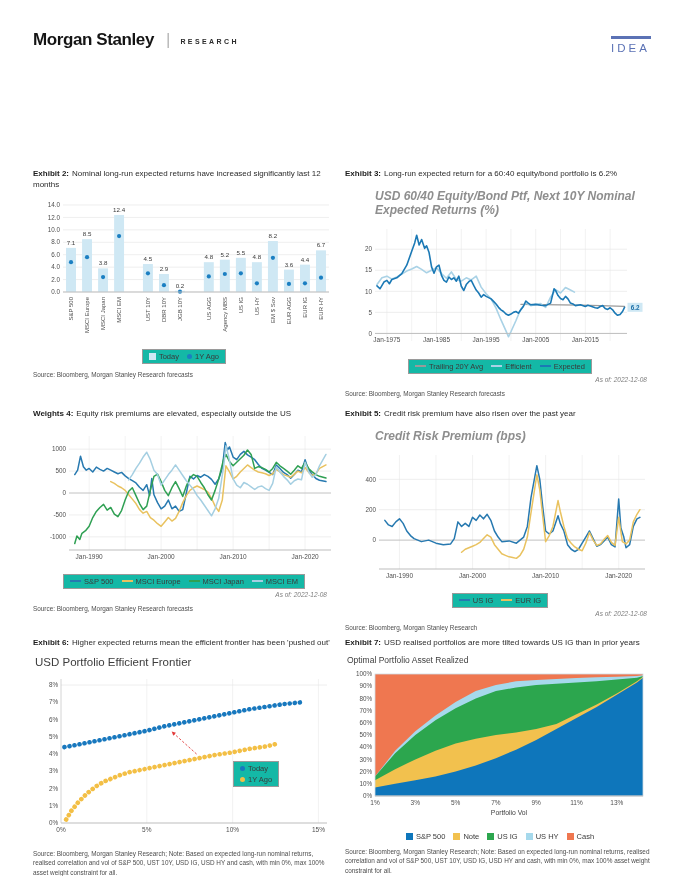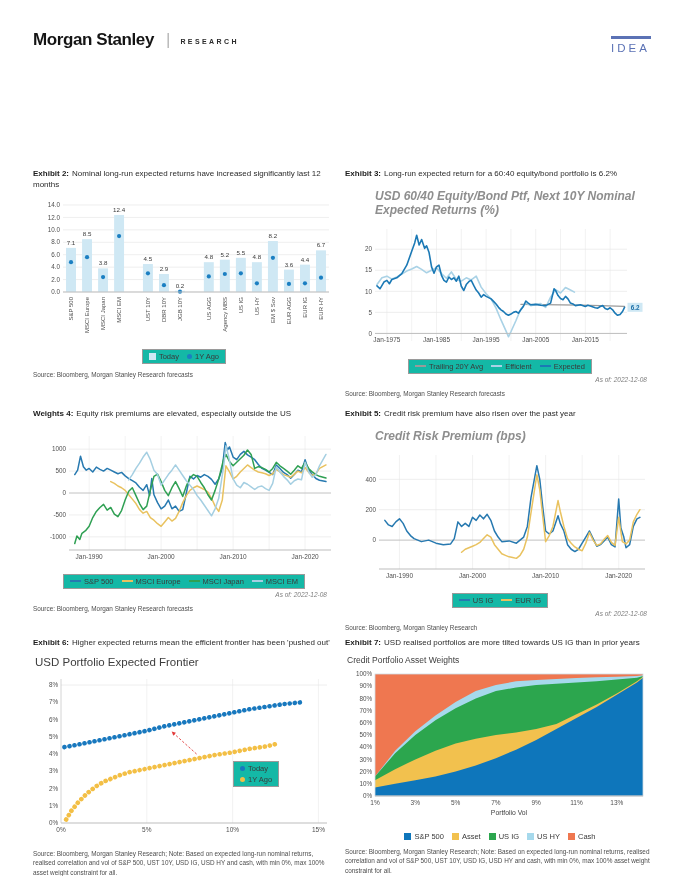--- a/index.html
+++ b/index.html
@@ -300,21 +300,21 @@
             <span>EUR IG</span>
           </span>
         </div>
       <div class="asof">As of: 2022-12-08</div>
     </div>
     <p class="src">Source: Bloomberg, Morgan Stanley Research</p>
   </section>
 
   <section class="exhibit ex4">
     <p class="cap"><b>Exhibit 6:</b><span>Higher expected returns mean the efficient frontier has been 'pushed out'</span></p>
-    <h3 class="ct ct-plain">USD Portfolio Expected Frontier</h3>
+    <h3 class="ct ct-plain">USD Portfolio Efficient Frontier</h3>
     <div class="chartwrap">
       <svg width="302" height="172" viewBox="0 0 302 172">
           <line x1="113.80645161290322" y1="8" x2="113.80645161290322" y2="152" stroke="#ededed" stroke-width="0.7"></line>
           <line x1="199.61290322580643" y1="8" x2="199.61290322580643" y2="152" stroke="#ededed" stroke-width="0.7"></line>
           <line x1="285.4193548387097" y1="8" x2="285.4193548387097" y2="152" stroke="#ededed" stroke-width="0.7"></line>
           <line x1="28" y1="14.035928143712567" x2="294" y2="14.035928143712567" stroke="#e7e7e7" stroke-width="0.7"></line>
           <path d="M31.43225806451613,76.11976047904191 L45.16129032258064,73.53293413173654 L62.32258064516129,70.08383233532933 L79.48387096774194,66.63473053892216 L96.64516129032258,63.18562874251495 L113.80645161290322,59.73652694610779 L130.96774193548387,55.42514970059881 L148.1290322580645,51.97604790419162 L165.29032258064515,48.526946107784426 L182.45161290322582,45.077844311377234 L199.61290322580643,41.62874251497006 L216.7741935483871,38.179640718562865 L233.93548387096774,35.592814371257475 L251.09677419354838,33.005988023952085 L268.258064516129,31.281437125748496" fill="none" stroke="#1878be" stroke-width="4.6" stroke-linejoin="round" stroke-linecap="round" stroke-dasharray="0.1 5"></path>
           <path d="M33.148387096774194,148.55089820359282 L38.29677419354839,139.92814371257487 L45.16129032258064,131.30538922155688 L53.74193548387097,122.68263473053892 L62.32258064516129,115.78443113772454 L70.90322580645162,110.61077844311377 L79.48387096774194,107.16167664670658 L88.06451612903226,103.7125748502994 L96.64516129032258,101.12574850299401 L113.80645161290322,97.67664670658682 L130.96774193548387,94.22754491017963 L148.1290322580645,90.77844311377245 L165.29032258064515,87.32934131736526 L182.45161290322582,83.88023952095807 L199.61290322580643,81.2934131736527 L216.7741935483871,77.84431137724552 L233.93548387096774,75.25748502994011 L244.23225806451612,72.67065868263472" fill="none" stroke="#f3bf45" stroke-width="4.6" stroke-linejoin="round" stroke-linecap="round" stroke-dasharray="0.1 5"></path>
           <line x1="28" y1="152" x2="294" y2="152" stroke="#bdbdbd" stroke-width="1"></line>
           <line x1="28" y1="8" x2="28" y2="152" stroke="#c9c9c9" stroke-width="0.8"></line>
@@ -344,21 +344,21 @@
             <span>1Y Ago</span>
           </span>
         </div>
 
     </div>
     <p class="src">Source: Bloomberg, Morgan Stanley Research; Note: Based on expected long-run nominal returns, realised correlation and vol of S&amp;P 500, UST 10Y, USD IG, USD HY and cash, with min 0%, max 100% asset weight constraint for all.</p>
   </section>
 
   <section class="exhibit ex5">
     <p class="cap"><b>Exhibit 7:</b><span>USD realised portfolios are more tilted towards US IG than in prior years</span></p>
-    <h3 class="ct ct-small">Credit Portfolio Asset Weights</h3>
+    <h3 class="ct ct-small">Optimal Portfolio Asset Realized</h3>
     <div class="chartwrap">
       <svg width="310" height="164" viewBox="0 0 310 164">
           <path d="M30,8 L50.150375939849624,8 L70.30075187969925,8 L90.45112781954887,8 L110.6015037593985,8 L130.75187969924812,8 L150.90225563909775,8 L171.05263157894737,8 L191.203007518797,8 L211.35338345864662,8 L231.50375939849624,8 L251.65413533834584,8 L271.8045112781955,8 L291.9548872180451,8 L298,8 L298,130 L30,130 Z" fill="#ef7750" stroke="none"></path>
           <path d="M30,110.48 L50.150375939849624,84.86 L70.30075187969925,65.34 L90.45112781954887,49.47999999999999 L110.6015037593985,36.06 L130.75187969924812,25.08 L150.90225563909775,18.97999999999999 L171.05263157894737,15.320000000000007 L191.203007518797,14.100000000000009 L211.35338345864662,12.88000000000001 L231.50375939849624,11.903999999999996 L251.65413533834584,11.293999999999997 L271.8045112781955,10.683999999999997 L291.9548872180451,10.073999999999998 L298,9.219999999999999 L298,130 L30,130 Z" fill="#a6d9ec" stroke="none"></path>
           <path d="M30,110.48 L50.150375939849624,87.30000000000001 L70.30075187969925,69 L90.45112781954887,54.36 L110.6015037593985,42.16 L130.75187969924812,32.39999999999999 L150.90225563909775,25.08 L171.05263157894737,21.42 L191.203007518797,18.97999999999999 L211.35338345864662,17.75999999999999 L231.50375939849624,16.539999999999992 L251.65413533834584,15.320000000000007 L271.8045112781955,13.490000000000009 L291.9548872180451,11.659999999999997 L298,9.951999999999984 L298,130 L30,130 Z" fill="#2ca64e" stroke="none"></path>
           <path d="M30,114.14 L50.150375939849624,103.16 L70.30075187969925,93.4 L90.45112781954887,84.86 L110.6015037593985,77.53999999999999 L130.75187969924812,72.66 L150.90225563909775,69 L171.05263157894737,66.56 L191.203007518797,62.89999999999999 L211.35338345864662,58.02000000000001 L231.50375939849624,48.25999999999999 L251.65413533834584,38.5 L271.8045112781955,27.52000000000001 L291.9548872180451,15.320000000000007 L298,10.683999999999997 L298,130 L30,130 Z" fill="#f2c14e" stroke="none"></path>
           <path d="M30,121.46 L50.150375939849624,117.8 L70.30075187969925,114.14 L90.45112781954887,110.48 L110.6015037593985,105.6 L130.75187969924812,99.5 L150.90225563909775,92.18 L171.05263157894737,83.64 L191.203007518797,73.88 L211.35338345864662,62.89999999999999 L231.50375939849624,51.92 L251.65413533834584,40.94 L271.8045112781955,28.74000000000001 L291.9548872180451,16.539999999999992 L298,11.659999999999997 L298,130 L30,130 Z" fill="#0e76bb" stroke="none"></path>
           <rect x="30" y="8" width="268" height="122" fill="none" stroke="#cfdce4" stroke-width="0.8"></rect>
           <line x1="30" y1="130" x2="298" y2="130" stroke="#bdbdbd" stroke-width="1"></line>
           <text x="27" y="132.2" text-anchor="end" font-size="6.3" fill="#4f4f4f">0%</text>
@@ -381,21 +381,21 @@
           <text x="271.8045112781955" y="139" text-anchor="middle" font-size="6.5" fill="#4f4f4f">13%</text>
           <text x="164" y="149" text-anchor="middle" font-size="6.8" fill="#3d3d3d">Portfolio Vol</text>
         </svg>
       <div class="legend-slot">
           <span class="item">
             <span style="background: rgb(14, 118, 187); display: inline-block; width: 7px; height: 7px;"></span>
             <span>S&amp;P 500</span>
           </span>
           <span class="item">
             <span style="background: rgb(242, 193, 78); display: inline-block; width: 7px; height: 7px;"></span>
-            <span>Asset</span>
+            <span>Note</span>
           </span>
           <span class="item">
             <span style="background: rgb(44, 166, 78); display: inline-block; width: 7px; height: 7px;"></span>
             <span>US IG</span>
           </span>
           <span class="item">
             <span style="background: rgb(166, 217, 236); display: inline-block; width: 7px; height: 7px;"></span>
             <span>US HY</span>
           </span>
           <span class="item">

